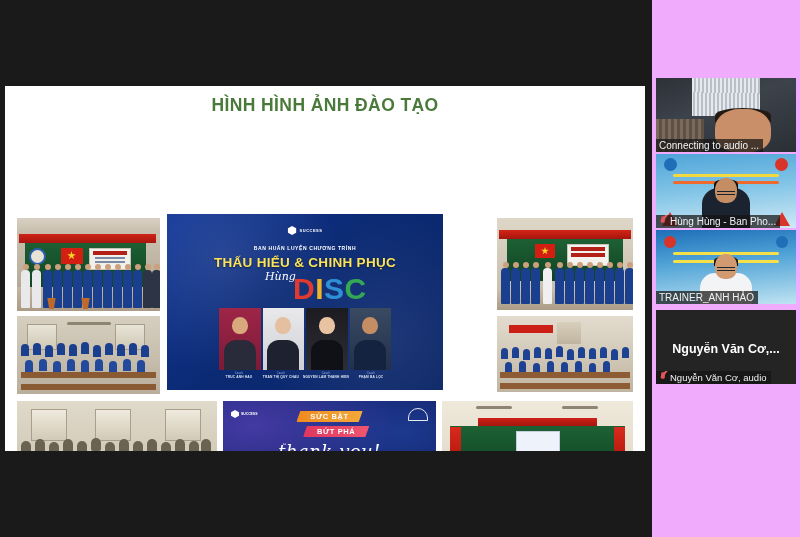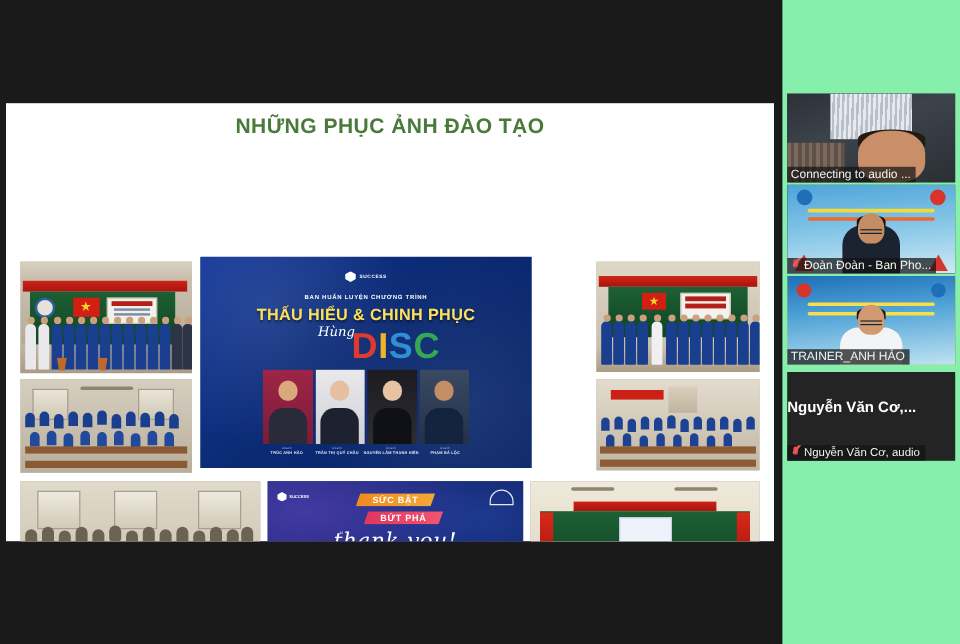--- a/index.html
+++ b/index.html
@@ -215,21 +215,21 @@
              background:linear-gradient(#d82a1c,#a81408); }
   .p8 .row { position:absolute; left:4px; right:4px; top:44px; height:50px; }
 
   
   .strip {
     position: absolute;
     left: 652px;
     top: 0;
     width: 148px;
     height: 537px;
-    background: #86efac;
+    background: #f0abfc;
   }
 
   .tile {
     position: absolute;
     left: 4px;
     width: 140px;
     height: 74px;
     background: #242424;
     overflow: hidden;
   }
@@ -246,21 +246,22 @@
     color: #f2f2f2;
     font-size: 10px;
     white-space: nowrap;
     overflow: hidden;
   }
 
   
   .tile.novideo { background: #242424; }
   .tile.novideo .bigname {
     position: absolute;
-    left: 0; right: 0; top: 22px;
+    left: 0; right: 0; top: 32px;
+    text-align: center;
     color: #ffffff;
     font-size: 12.5px;
     font-weight: bold;
     white-space: nowrap;
     overflow: hidden;
   }
   .tile.novideo .nm { font-size: 9.5px; }
 
   .mic-muted { display:inline-block; width:8px; height:11px; position:relative; flex:0 0 auto; }
   .mic-muted::before {
@@ -315,21 +316,21 @@
   .v-blue2 .line{ position:absolute; left:12%; right:12%; height:3px; border-radius:2px;
       background:#f6e04a; }
 </style>
 </head>
 <body>
 
 <div id="app">
 
   <div class="slide-stage">
 
-    <div class="slide-title">NHỮNG PHỤC ẢNH ĐÀO TẠO</div>
+    <div class="slide-title">HÌNH HÌNH ẢNH ĐÀO TẠO</div>
 
     <div class="photo p1">
       <div class="sky"></div>
         <div class="ceil"></div>
       <div class="redband"></div>
         <div class="green"></div>
       <div class="emblem"></div>
         <div class="flag"></div>
         <div class="star"></div>
       <div class="poster">
@@ -599,21 +600,21 @@
         <div class="line b" style="top:37%"></div>
         <div class="person"></div>
         <div class="hair"></div>
           <div class="head"></div>
           <div class="glasses"></div>
         <div class="deco" style="left:6px"></div>
         <div class="deco" style="right:6px"></div>
       </div>
       <div class="nm">
         <span class="mic-muted"></span>
-        <span>Đoàn Đoàn - Ban Pho...</span>
+        <span>Hùng Hùng - Ban Pho...</span>
       </div>
     </div>
 
     <div class="tile active" style="top:230px">
       <div class="vid v-blue2">
         <div class="badge" style="left:8px;top:6px;background:#d8342a"></div>
         <div class="badge" style="right:8px;top:6px;background:#1e6fb8"></div>
         <div class="line" style="top:30%"></div>
         <div class="line" style="top:40%"></div>
         <div class="shirt"></div>

